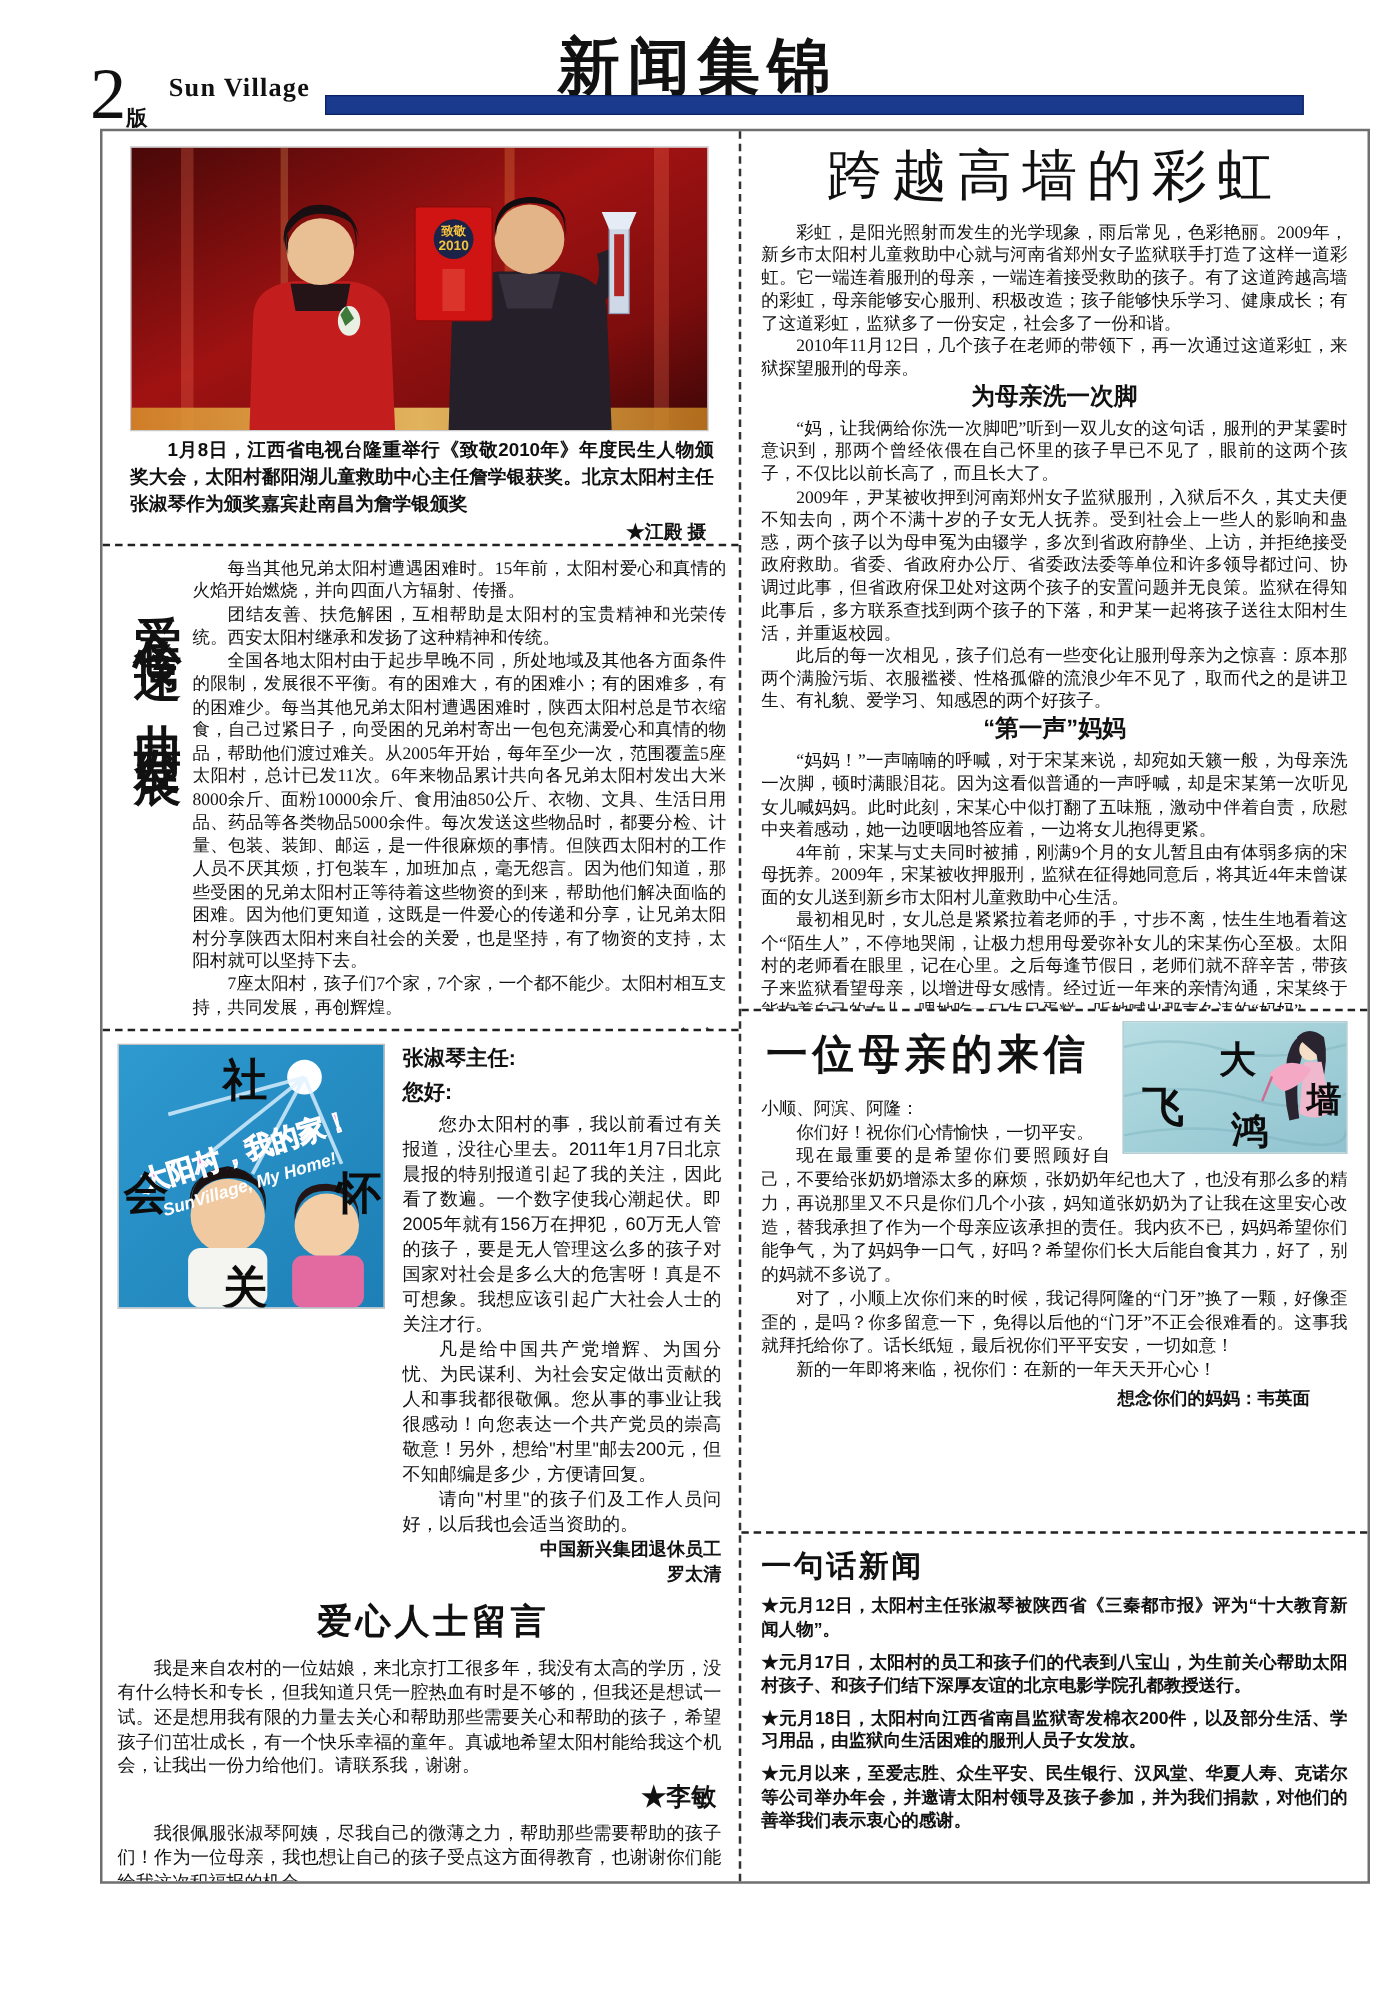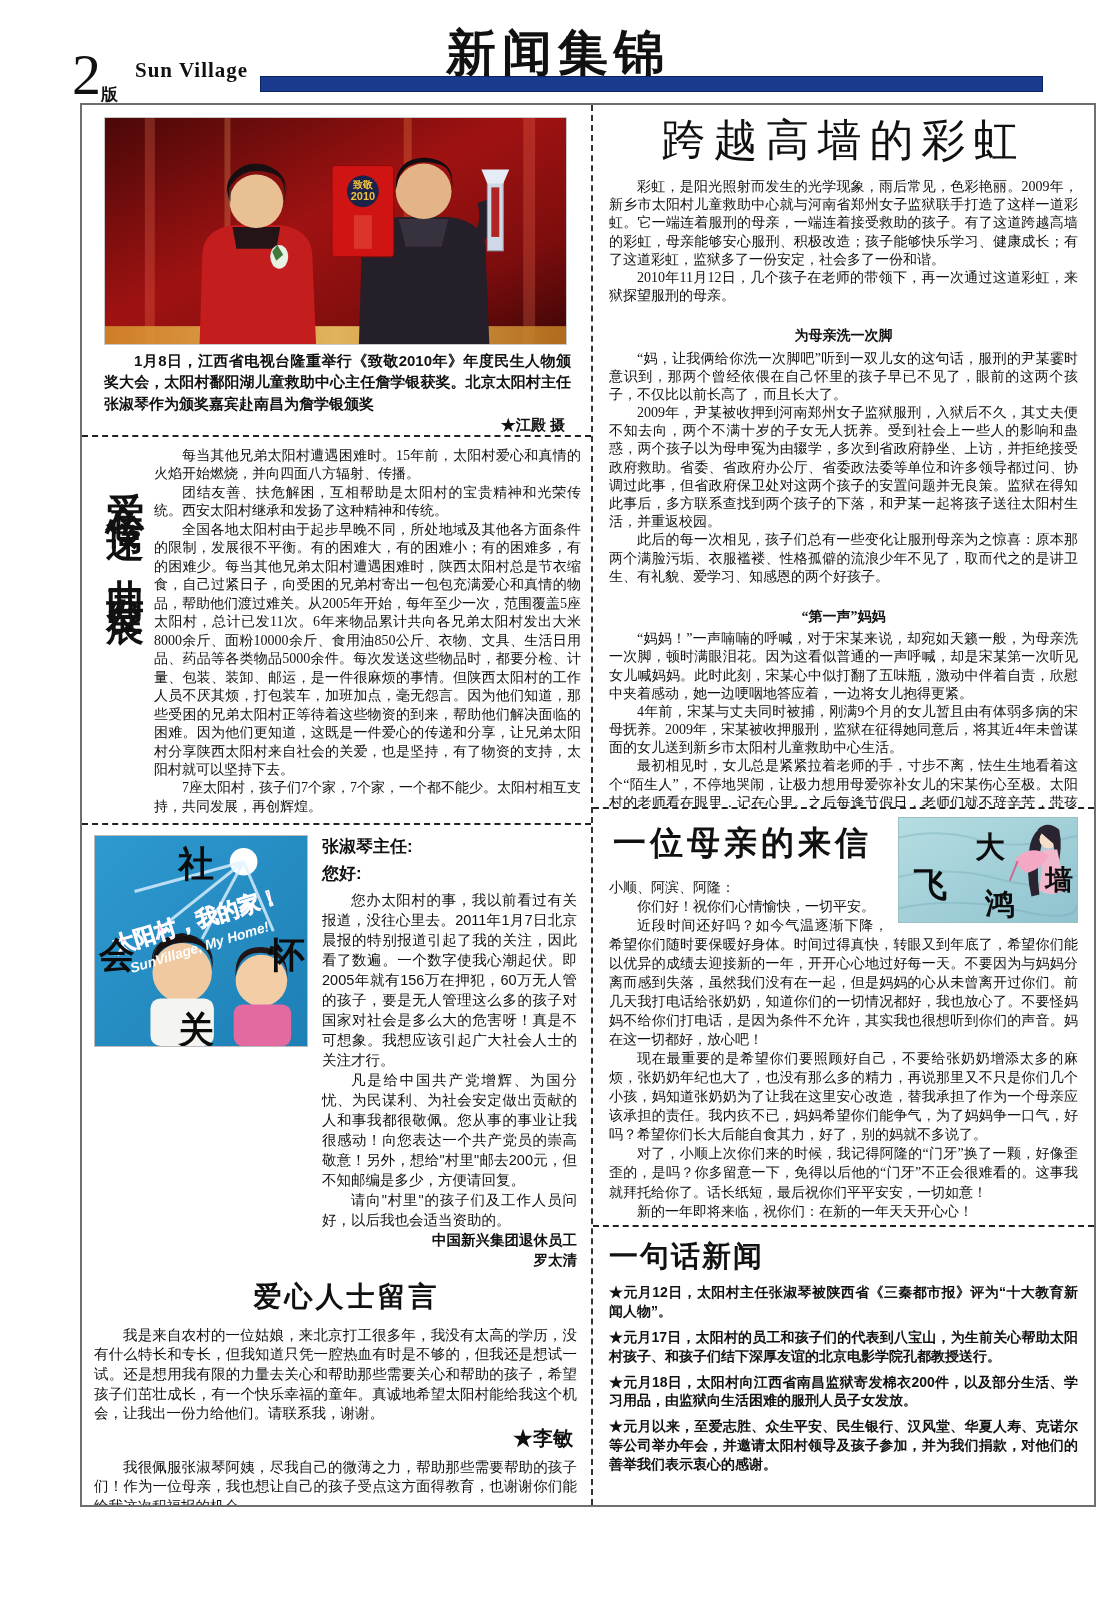--- a/index.html
+++ b/index.html
@@ -48,32 +48,32 @@
   .care-sig { text-align:right; font-weight:700; text-indent:0 !important; }
   .msg-head { font-family:"Liberation Sans",sans-serif; font-weight:900; font-size:28px; letter-spacing:3px; margin:8px 0 4px 22px;text-align:center; }
   .msg { font-size:14.5px; line-height:1.35; text-align:justify; margin-top:6px; }
   .msg p { text-indent:2em; }
   .msg .byline { margin-top:1px; }
   
   .rain-sec { height:702px; padding:4px 16px 0 16px; flex:none; }
   .rain-title { text-align:center; font-family:"Liberation Serif",serif; font-weight:400; font-size:44px; letter-spacing:8px; margin:2px 0 8px 0; }
   .rain-body { font-size:14px; line-height:1.3; text-align:justify; }
   .rain-body p { text-indent:2em; }
-  .subhead { text-align:center; font-family:Liberation Serif, serif; font-weight:700; font-size:14px; margin:22px 0 4px 0; text-indent:0 !important; }
+  .subhead { text-align:center; font-family:Liberation Sans, sans-serif; font-weight:700; font-size:19px; margin:1px 0 4px 0; text-indent:0 !important; }
   
   .mom-sec { height:416px; padding:8px 16px 0 16px; flex:none; }
   .mom-img { float:right; width:180px; height:106px; margin:0 0 6px 10px; border:1px solid #9dbfc6; }
   .mom-title { font-family:"Liberation Sans",sans-serif; font-weight:900; font-size:33px; letter-spacing:4px; margin:4px 0 12px 4px; }
   .mom-body { font-size:14px; line-height:1.36; text-align:justify; }
   .mom-body p { text-indent:2em; }
   .mom-salut { text-indent:0 !important; }
   .mom-sig { text-align:right; text-indent:0 !important; font-weight:700; padding-right:30px; margin-top:4px; }
   
   .brief-sec { flex:1; padding:8px 16px 0 16px; }
-  .brief-title { font-family:"Liberation Sans",sans-serif; font-weight:900; font-size:29px; letter-spacing:2px; margin:2px 0 6px 0; }
+  .brief-title { font-family:"Liberation Sans",sans-serif; font-weight:900; font-size:24px; letter-spacing:2px; margin:2px 0 6px 0; }
   .brief-item { font-family:"Liberation Sans",sans-serif; font-weight:600; font-size:14px; line-height:1.35; text-align:justify; margin-bottom:7px; }
   svg text { font-family:"Liberation Sans",sans-serif; }
 </style>
 </head>
 <body>
 
 <div class="hdr">
   <div class="pageno"><span>2</span><span class="ban">版</span></div>
   <div class="edition">Sun Village</div>
   <div class="masthead">新闻集锦</div>
@@ -274,21 +274,20 @@
         </g>
         <text x="32" y="80" font-size="34" font-weight="900" fill="#0c0c0c" text-anchor="middle">飞</text>
         <text x="92" y="40" font-size="30" font-weight="900" fill="#0c0c0c" text-anchor="middle">大</text>
         <text x="102" y="98" font-size="30" font-weight="900" fill="#0c0c0c" text-anchor="middle">鸿</text>
         <text x="162" y="72" font-size="28" font-weight="900" fill="#0c0c0c" text-anchor="middle">墙</text>
       </svg>
       <h2 class="mom-title">一位母亲的来信</h2>
       <div class="mom-body">
         <p class="mom-salut">小顺、阿滨、阿隆：</p>
         <p>你们好！祝你们心情愉快，一切平安。</p>
-        <p>近段时间还好吗？如今气温逐渐下降，希望你们随时要保暖好身体。时间过得真快，转眼又到年底了，希望你们能以优异的成绩去迎接新的一年，开开心心地过好每一天。不要因为与妈妈分离而感到失落，虽然我们没有在一起，但是妈妈的心从未曾离开过你们。前几天我打电话给张奶奶，知道你们的一切情况都好，我也放心了。不要怪妈妈不给你们打电话，是因为条件不允许，其实我也很想听到你们的声音。妈在这一切都好，放心吧！</p>
         <p>现在最重要的是希望你们要照顾好自己，不要给张奶奶增添太多的麻烦，张奶奶年纪也大了，也没有那么多的精力，再说那里又不只是你们几个小孩，妈知道张奶奶为了让我在这里安心改造，替我承担了作为一个母亲应该承担的责任。我内疚不已，妈妈希望你们能争气，为了妈妈争一口气，好吗？希望你们长大后能自食其力，好了，别的妈就不多说了。</p>
         <p>对了，小顺上次你们来的时候，我记得阿隆的“门牙”换了一颗，好像歪歪的，是吗？你多留意一下，免得以后他的“门牙”不正会很难看的。这事我就拜托给你了。话长纸短，最后祝你们平平安安，一切如意！</p>
         <p>新的一年即将来临，祝你们：在新的一年天天开心心！</p>
         <p class="mom-sig">想念你们的妈妈：韦英面</p>
 
       </div>
     </section>
 
     <div class="hr-dash"></div>
 

